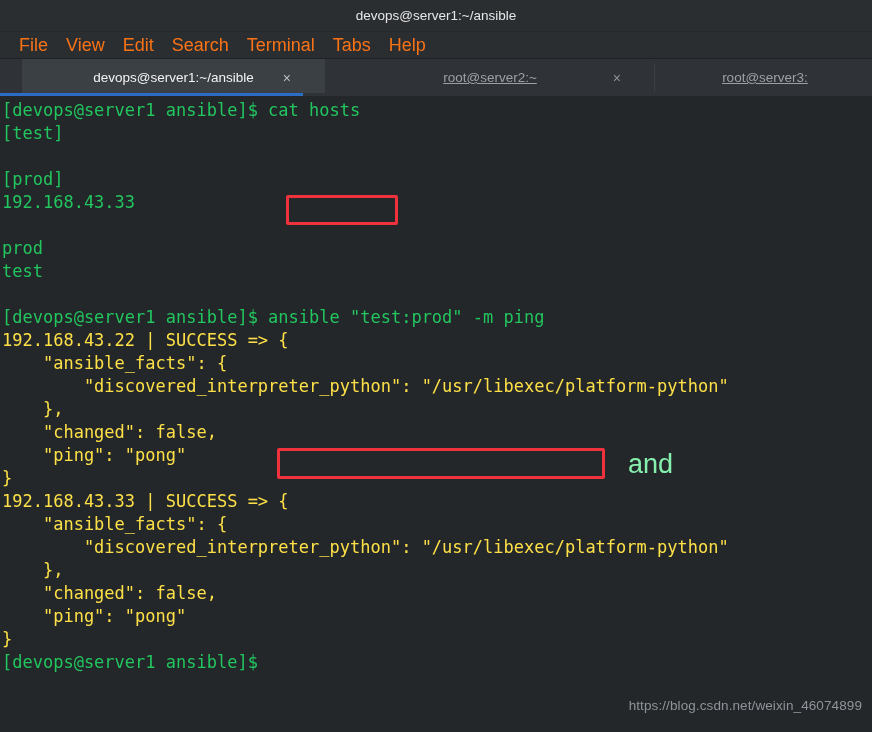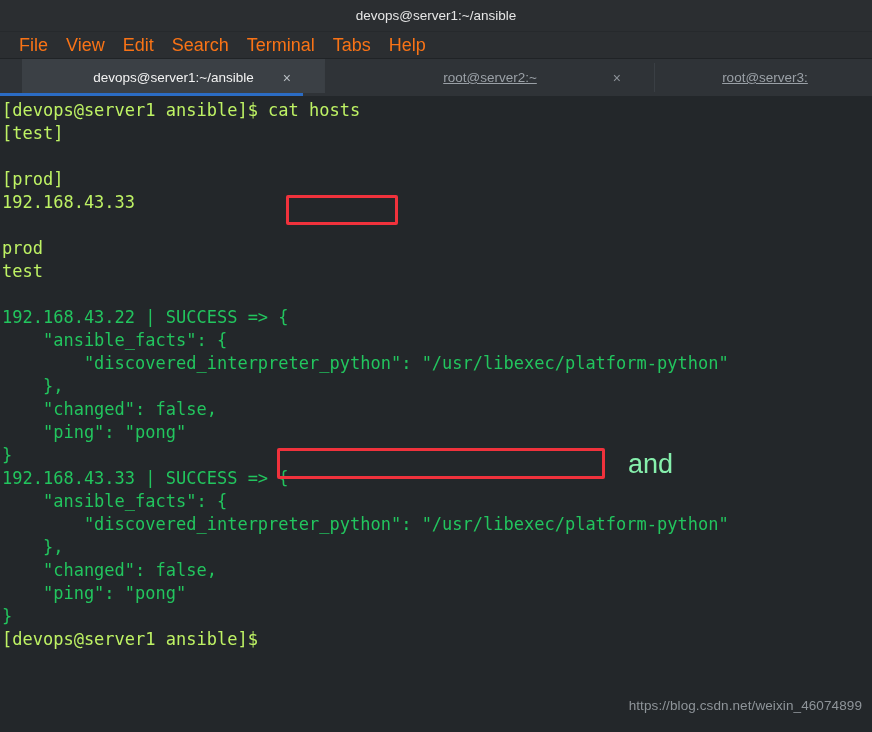--- a/index.html
+++ b/index.html
@@ -119,24 +119,24 @@
     padding: 3px 0 0 2px;
     box-sizing: border-box;
     overflow: hidden;
   }
   .line {
     font-family: "DejaVu Sans Mono", "Liberation Mono", monospace;
     font-size: 17px;
     line-height: 23px;
     height: 23px;
     white-space: pre;
-    color: #bef264;
+    color: #22c55e;
     letter-spacing: 0px;
   }
-  .line.green  { color: #22c55e; }
+  .line.green  { color: #fde047; }
   .line.blank  { color: transparent; }
 
   
   .annot-box {
     position: absolute;
     border: 3px solid #f0323c;
     border-radius: 2px;
     box-sizing: border-box;
     pointer-events: none;
   }
@@ -206,20 +206,21 @@
 
     <div class="line">[devops@server1 ansible]$ cat hosts</div>
     <div class="line">[test]</div>
     <div class="line blank"></div>
     <div class="line">[prod]</div>
     <div class="line">192.168.43.33</div>
     <div class="line blank"></div>
     <div class="line">prod</div>
     <div class="line">test</div>
     <div class="line blank"></div>
+    <div class="line">[devops@server1 ansible]$ ansible "test:prod" -m ping</div>
     <div class="line green">192.168.43.22 | SUCCESS =&gt; {</div>
     <div class="line green">    "ansible_facts": {</div>
     <div class="line green">        "discovered_interpreter_python": "/usr/libexec/platform-python"</div>
     <div class="line green">    },</div>
     <div class="line green">    "changed": false,</div>
     <div class="line green">    "ping": "pong"</div>
     <div class="line green">}</div>
     <div class="line green">192.168.43.33 | SUCCESS =&gt; {</div>
     <div class="line green">    "ansible_facts": {</div>
     <div class="line green">        "discovered_interpreter_python": "/usr/libexec/platform-python"</div>

